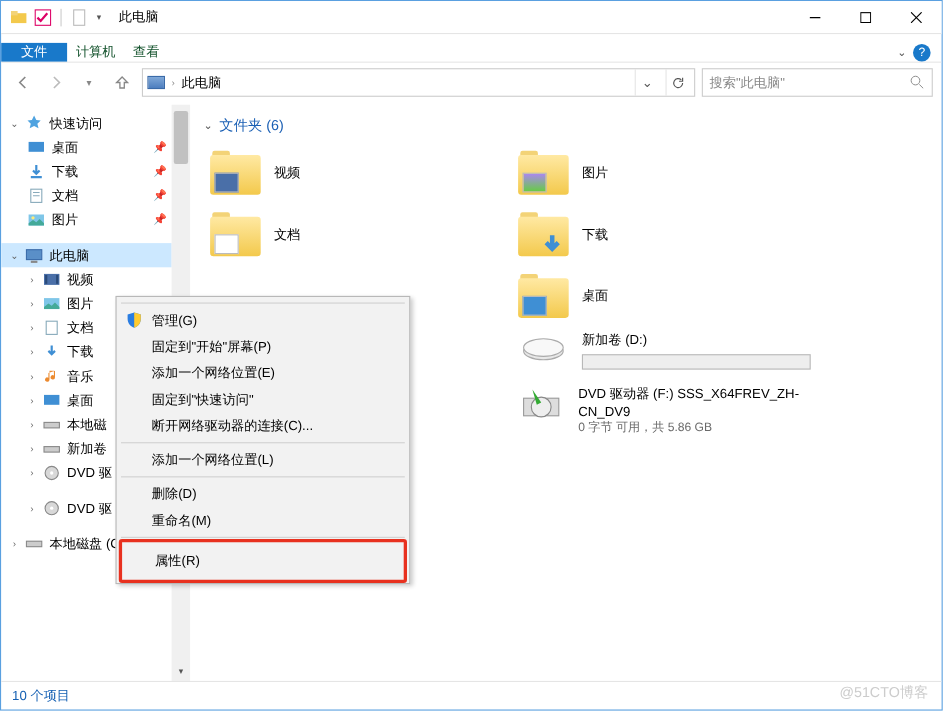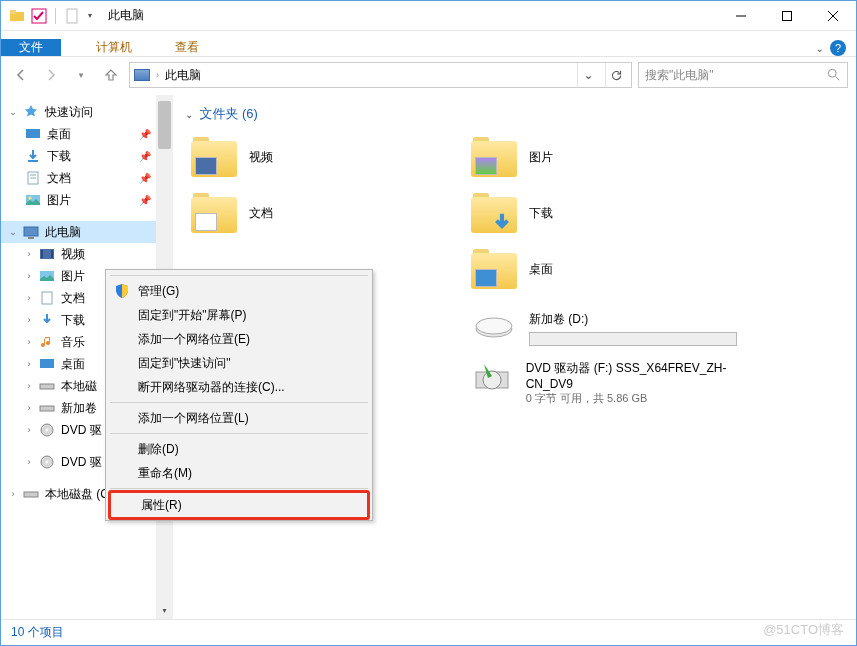--- a/index.html
+++ b/index.html
@@ -12,21 +12,21 @@
 .tb-title { margin-left: 8px; font-size: 12px; }
 .tb-divider { width: 1px; height: 16px; background: #ccc; margin: 0 2px; }
 .tb-dropdown { font-size: 8px; color: #555; margin-left: 2px; }
 .win-controls { margin-left: auto; display: flex; }
 .win-btn { width: 46px; height: 30px; display: flex; align-items: center; justify-content: center; }
 .win-btn svg { width: 10px; height: 10px; }
 
 
 .ribbon { height: 26px; display: flex; align-items: flex-end; border-bottom: 1px solid #e5e5e5; }
 .tab-file { background: #1979ca; color: #fff; padding: 0 18px; display: flex; align-items: center; font-size: 12px; }
-.tab { padding: 0 8px; display: flex; align-items: center; font-size: 12px; color: #a16207; margin-left: 27px; }
+.tab { padding: 0 8px; display: flex; align-items: center; font-size: 12px; color: #14532d; }
 .ribbon-right { margin-left: auto; display: flex; align-items: center; padding-right: 10px; gap: 6px; }
 .help-icon { width: 16px; height: 16px; border-radius: 50%; background: #1979ca; color: #fff; display: flex; align-items: center; justify-content: center; font-size: 11px; }
 
 
 .addr-row { height: 36px; display: flex; align-items: center; padding: 4px 8px; gap: 6px; }
 .nav-btn { width: 24px; height: 24px; display: flex; align-items: center; justify-content: center; color: #555; }
 .addr-box { flex: 1; height: 26px; border: 1px solid #ccc; display: flex; align-items: center; padding: 0 4px; gap: 6px; }
 .addr-ico { width: 16px; height: 12px; background: linear-gradient(#7fa8d8,#4d7ebf); border: 1px solid #3a6aa8; }
 .addr-text { flex: 1; font-size: 12px; }
 .addr-btn { width: 22px; display: flex; align-items: center; justify-content: center; color: #555; border-left: 1px solid #e5e5e5; height: 100%; }
@@ -64,21 +64,21 @@
 .drive-item { width: 280px; display: flex; gap: 12px; align-items: flex-start; padding: 2px 6px 10px; }
 .drive-ico { width: 46px; height: 36px; display: flex; align-items: center; justify-content: center; }
 .drive-bar { width: 208px; height: 14px; border: 1px solid #b8b8b8; background: #eee; margin: 4px 0 2px; }
 .drive-sub { color: #6a6a6a; font-size: 11px; }
 
 
 .context-menu { position: absolute; top: 268px; left: 104px; width: 268px; background: #f2f2f2; border: 1px solid #b8b8b8; box-shadow: 2px 2px 4px rgba(0,0,0,.2); z-index: 20; padding: 2px; }
 .cm-item { height: 24px; display: flex; align-items: center; padding: 0 10px 0 30px; font-size: 12px; position: relative; }
 .cm-sep { height: 1px; background: #d0d0d0; margin: 3px 2px; }
 .cm-shield { position: absolute; left: 6px; width: 16px; height: 16px; }
-.cm-item.highlighted { border: 3px solid #e8311f; border-radius: 3px; height: 30px; margin: -2px 0; }
+.cm-item.highlighted { border: 3px solid #e8311f; border-radius: 3px; height: 40px; margin: -2px 0; }
 
 
 .statusbar { position: absolute; bottom: 0; left: 0; right: 0; height: 26px; border-top: 1px solid #e5e5e5; display: flex; align-items: center; padding: 0 10px; font-size: 12px; color: #1560b3; }
 .watermark { position: absolute; bottom: 6px; right: 12px; color: #ccc; font-size: 13px; }
 </style>
 </head>
 <body>
 
 <div class="titlebar">
   <div class="titlebar-icons">
@@ -404,21 +404,21 @@
             <div class="folder-tab"></div>
             <div class="folder-base"></div>
             <div class="folder-overlay" style="background:#3f8fd4"></div>
           </div>
           <div class="meta">
             <span>桌面</span>
           </div>
         </div>
     </div>
 
-    <div class="folder-grid" style="margin-top:12px">
+    <div class="folder-grid" style="margin-top:2px">
       <div class="drive-item">
         <div class="drive-ico"></div>
         <div class="meta" style="width:210px">
             <div class="drive-bar" style="opacity:0"></div>
             <div class="drive-sub"><span>.4 GB</span></div>
           </div>
       </div>
       <div class="drive-item">
         <div class="drive-ico">
             <svg width="42" height="28" viewBox="0 0 42 28">

